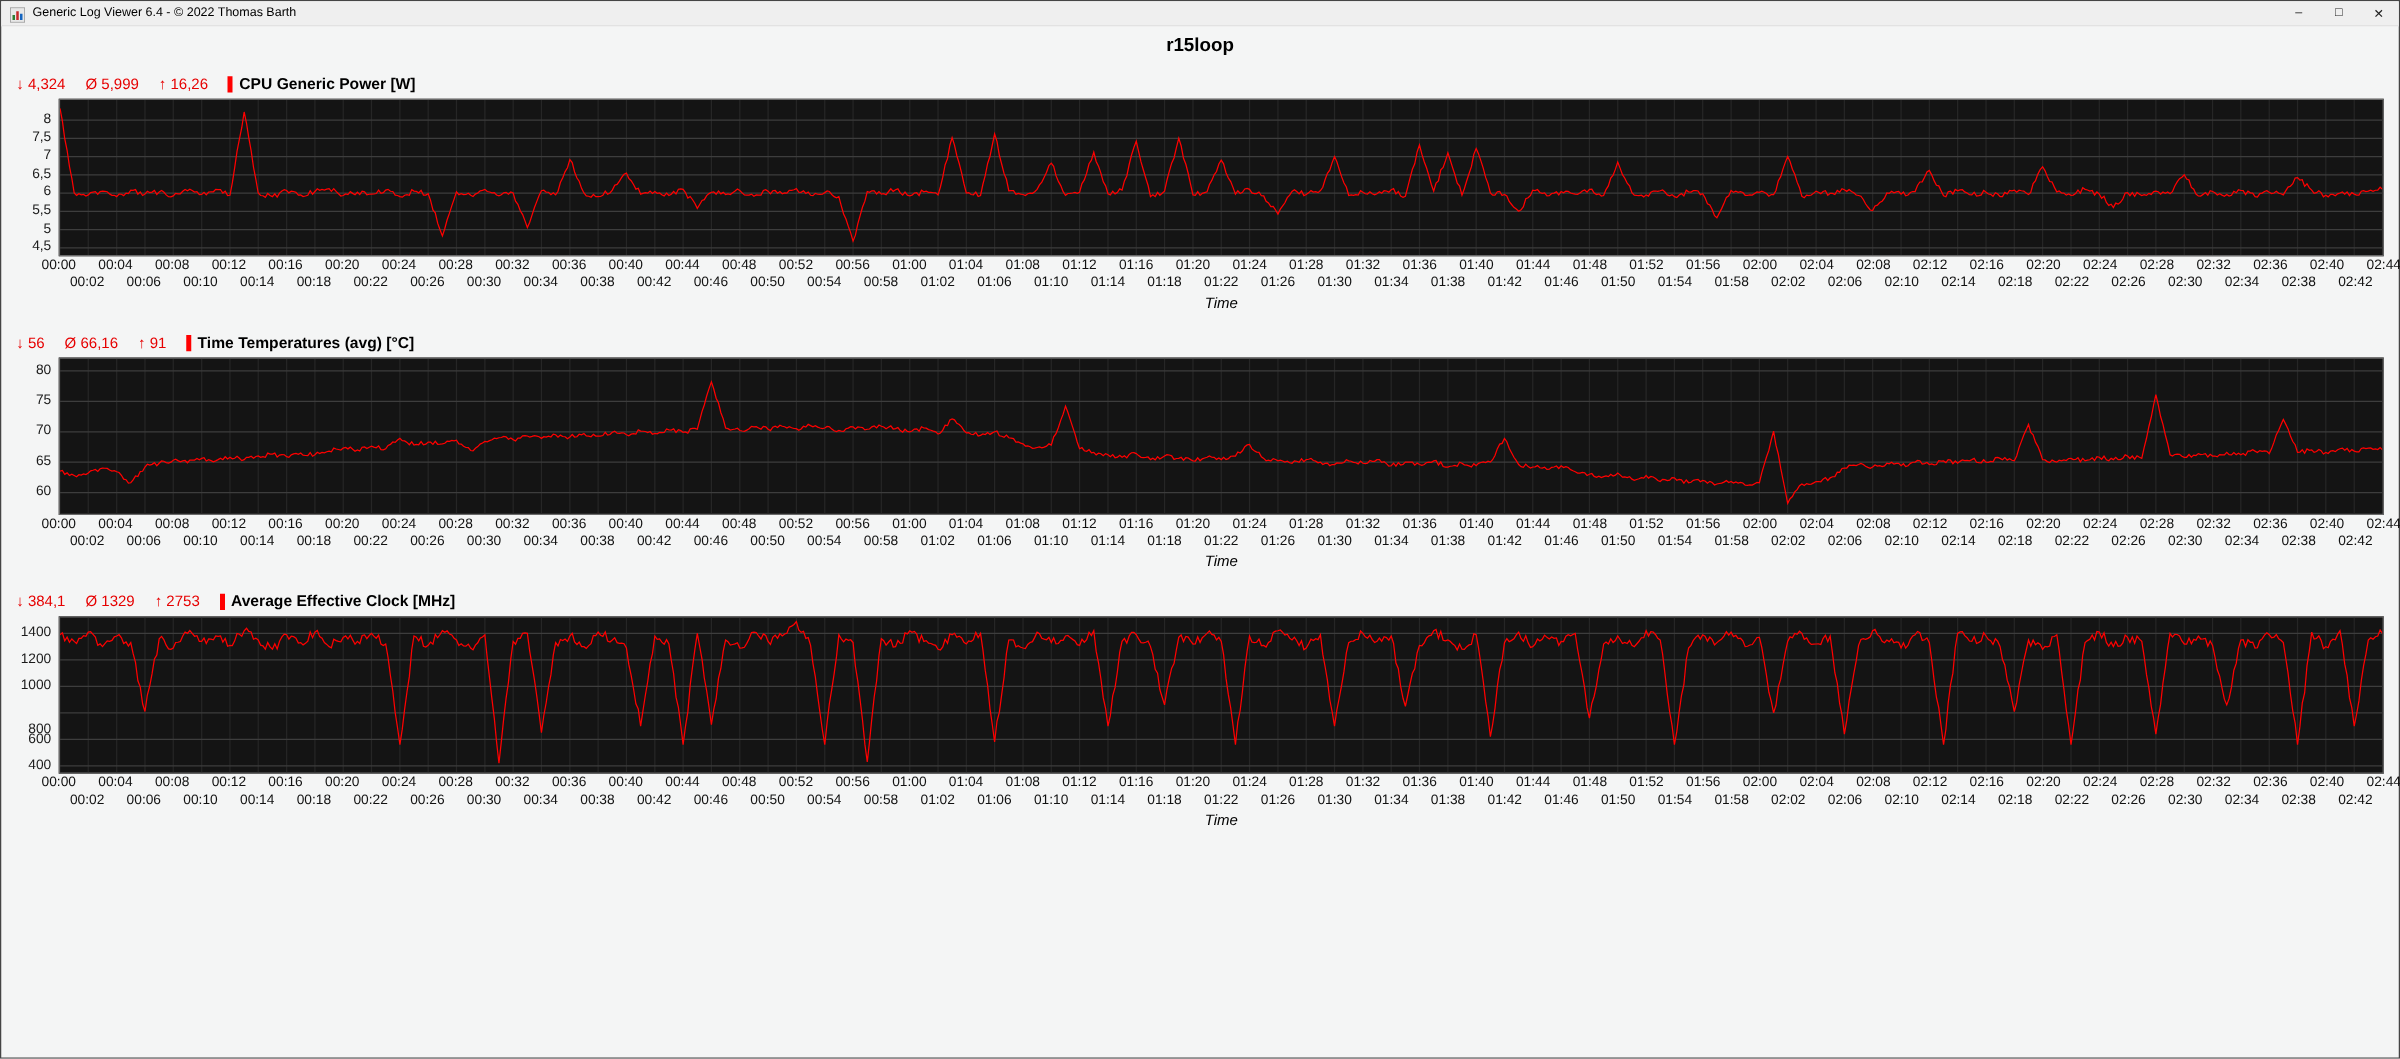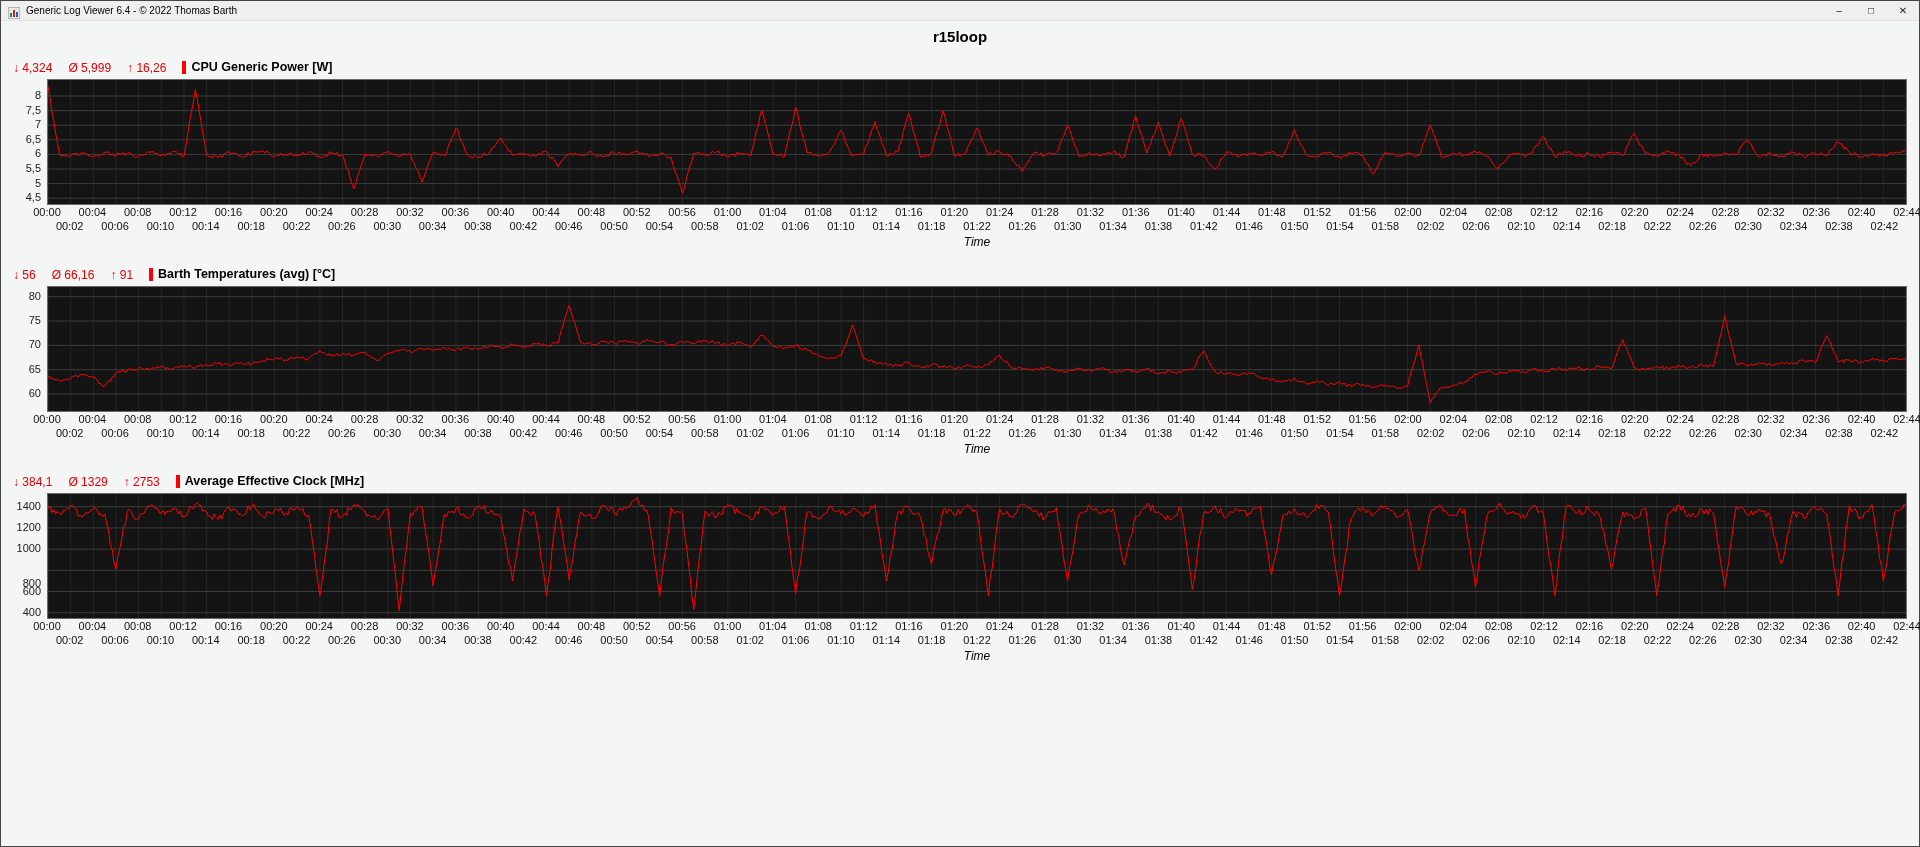--- a/index.html
+++ b/index.html
@@ -255,21 +255,21 @@
           <span class="xtick" style="left: 98.7805%; top: 15px;">02:42</span>
           <span class="xtick" style="left: 100%; top: 1px;">02:44</span>
         </div>
         <div class="time-label">Time</div>
       </section>
       <section class="chart-section">
         <div class="chart-header">
           <div class="chart-stats"><span class="stat">↓ 56</span><span class="stat">Ø 66,16</span><span class="stat">↑ 91</span></div>
           <div class="chart-legend">
             <span class="legend-mark" style="background: rgb(255, 0, 0);"></span>
-            <span class="legend-title">Barth Temperatures (avg) [°C]</span>
+            <span class="legend-title">Time Temperatures (avg) [°C]</span>
           </div>
         </div>
         <div class="plot-row">
           <div class="y-axis">
             <span class="ytick" style="top: 2.72549px;">80</span>
             <span class="ytick" style="top: 27.0392px;">75</span>
             <span class="ytick" style="top: 51.3529px;">70</span>
             <span class="ytick" style="top: 75.6667px;">65</span>
             <span class="ytick" style="top: 99.9804px;">60</span>
           </div>

